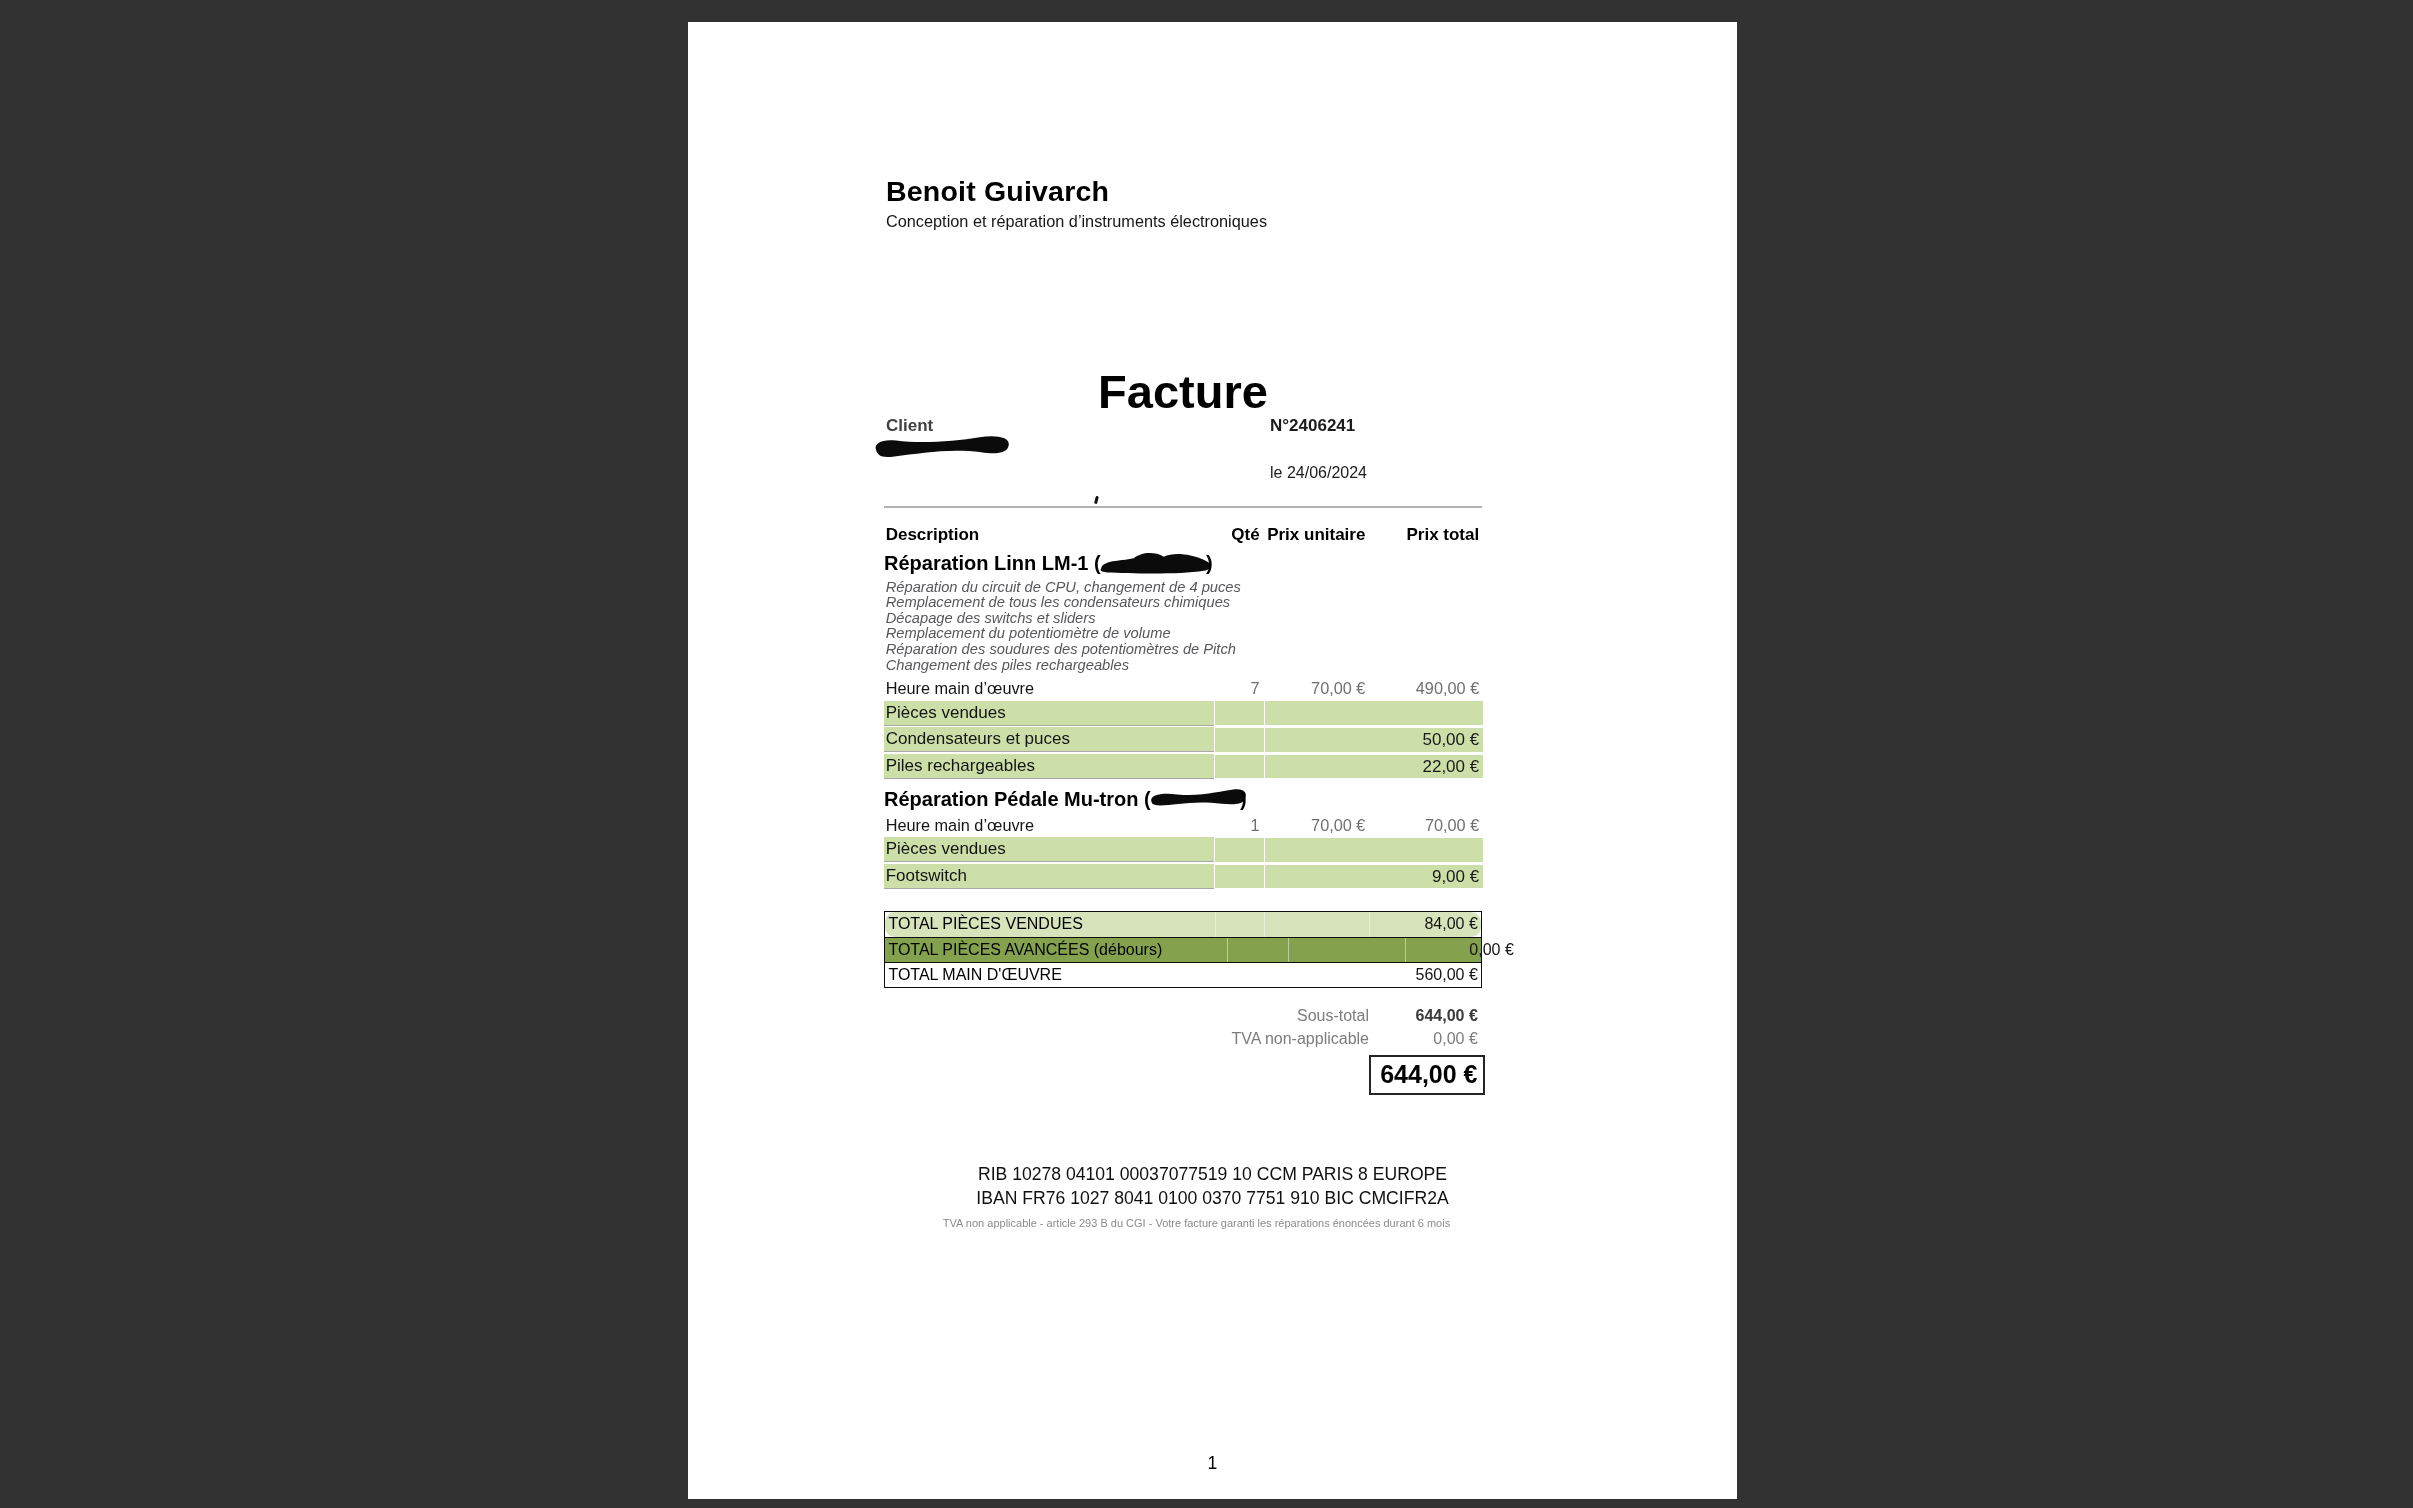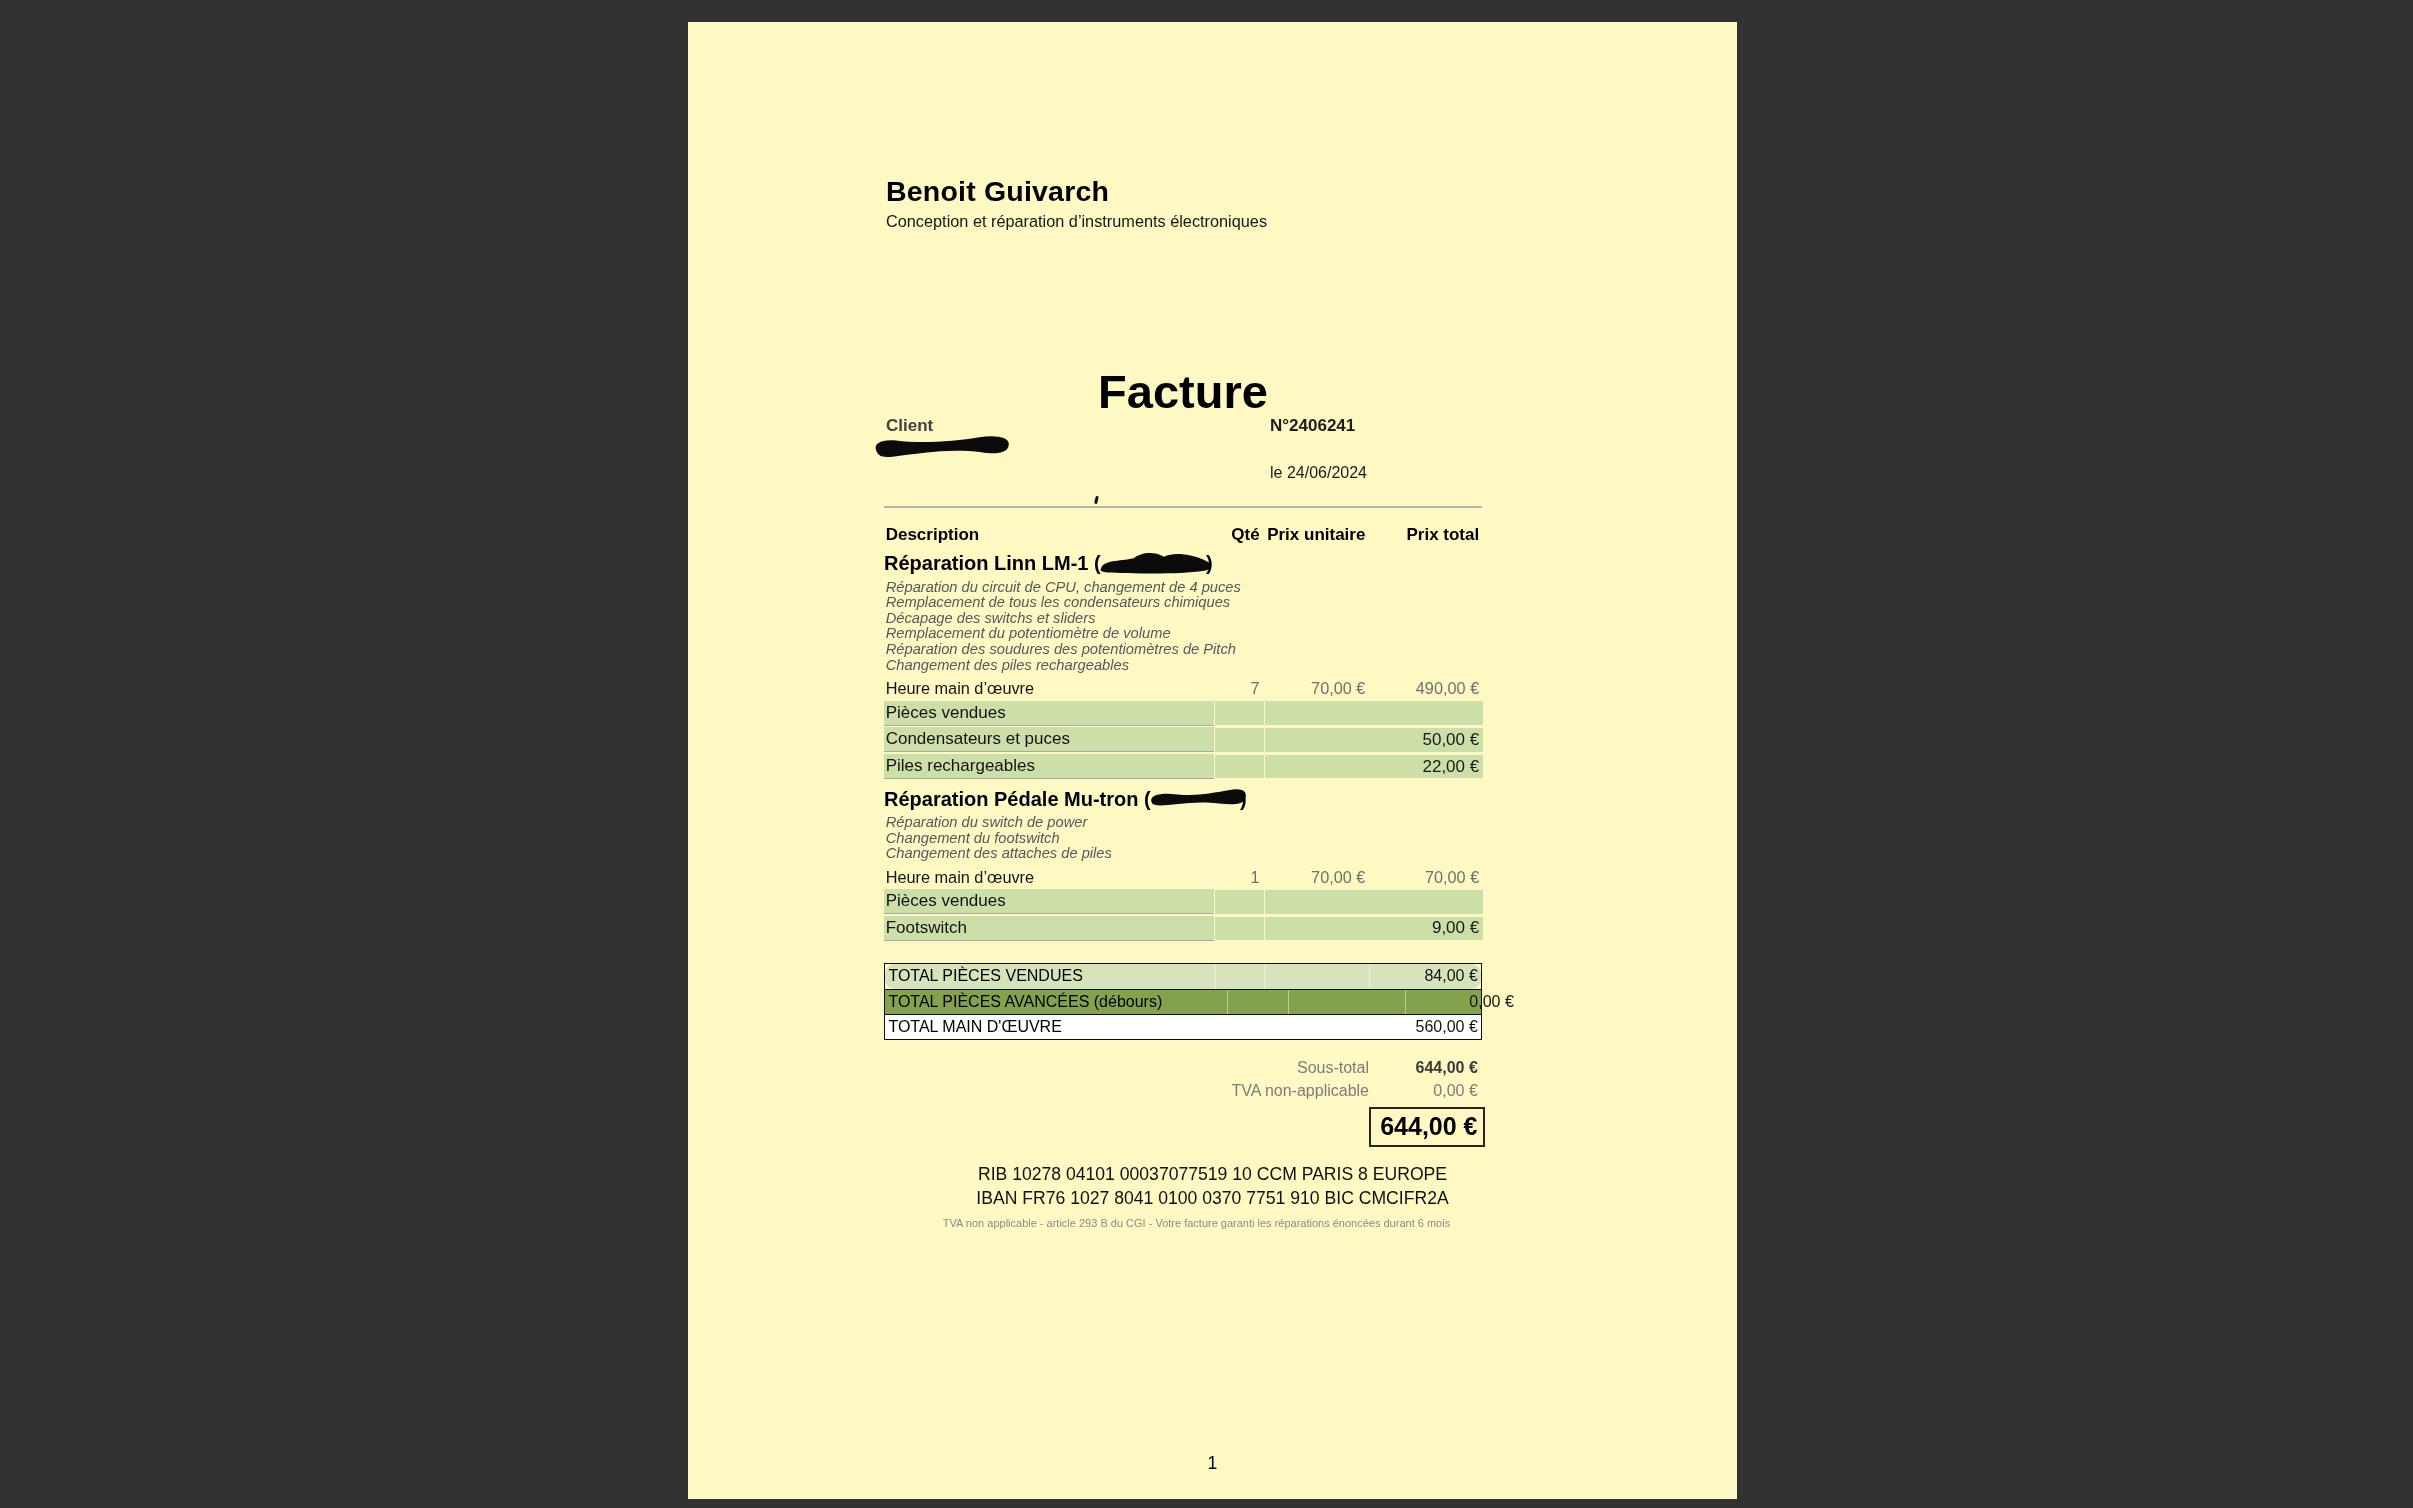--- a/index.html
+++ b/index.html
@@ -6,21 +6,21 @@
   html, body { width: 2413px; height: 1508px; overflow: hidden; }
   body {
     background: #323232;
     font-family: "Liberation Sans", "DejaVu Sans", sans-serif;
     color: #111;
   }
   .page {
     position: absolute;
     left: 688px; top: 22px;
     width: 1049px; height: 1477px;
-    background: #fef9c3;
+    background: #ffffff;
   }
 
   
   .company-block { position: absolute; left: 198px; top: 153px; }
   .company-name { font-size: 28.5px; font-weight: bold; letter-spacing: 0.2px; color: #000; }
   .company-subtitle { font-size: 16.3px; color: #161616; margin-top: 4.2px; }
 
   .header-info { position: absolute; right: 256px; top: 158px; text-align: right; font-size: 16px; color: #272727; line-height: 22.6px; }
   .header-info .gap { height: 6.7px; }
 
@@ -180,25 +180,20 @@
       <span>Réparation Pédale Mu-tron (</span>
       <span class="redact-inline small">
         <svg viewBox="0 0 120 28" preserveAspectRatio="none" style="width:100%;height:100%;">
           <path fill="#0b0b0b" d="M5,18 C4,10 18,8 36,10 C64,13 88,6 104,4 C116,3 120,9 116,16 C112,24 96,22 76,20 C50,18 26,24 12,23 C6,22 6,21 5,18 Z"></path>
           <path fill="none" stroke="#0b0b0b" stroke-width="6" stroke-linecap="round" d="M12,16 C40,12 80,16 110,10"></path>
         </svg>
       </span>
       <span class="suffix">)</span>
     </div>
 
-    <div class="detail-lines">
-      <div>Réparation du switch de power</div>
-      <div>Changement du footswitch</div>
-      <div>Changement des attaches de piles</div>
-    </div>
 
     <div class="trow labor-row">
       <div class="c-desc">Heure main d’œuvre</div>
       <div class="c-qty val">1</div>
       <div class="c-unit val">70,00 €</div>
       <div class="c-total val">70,00 €</div>
     </div>
 
     <div class="green-block">
       <div class="trow green-row">

